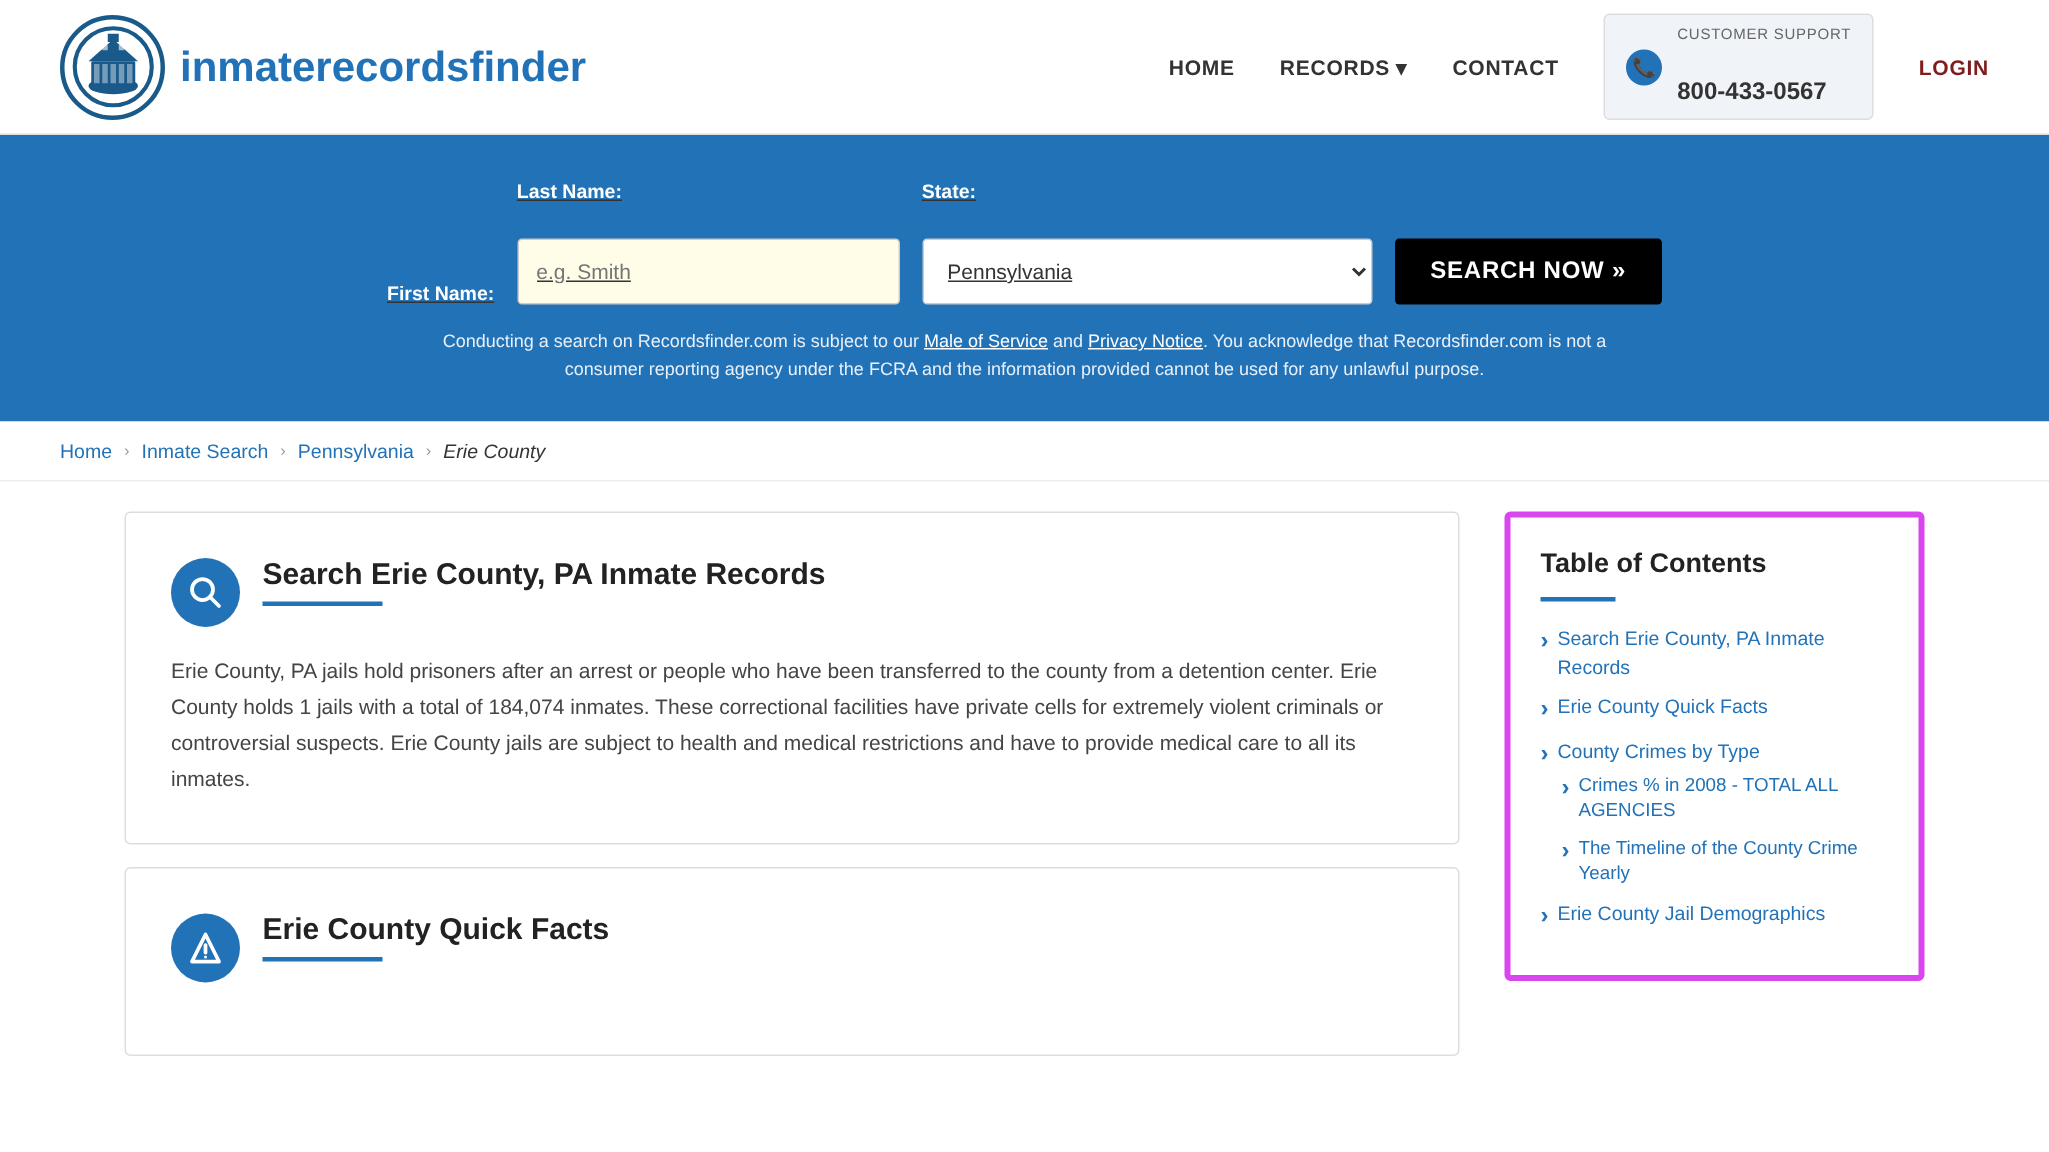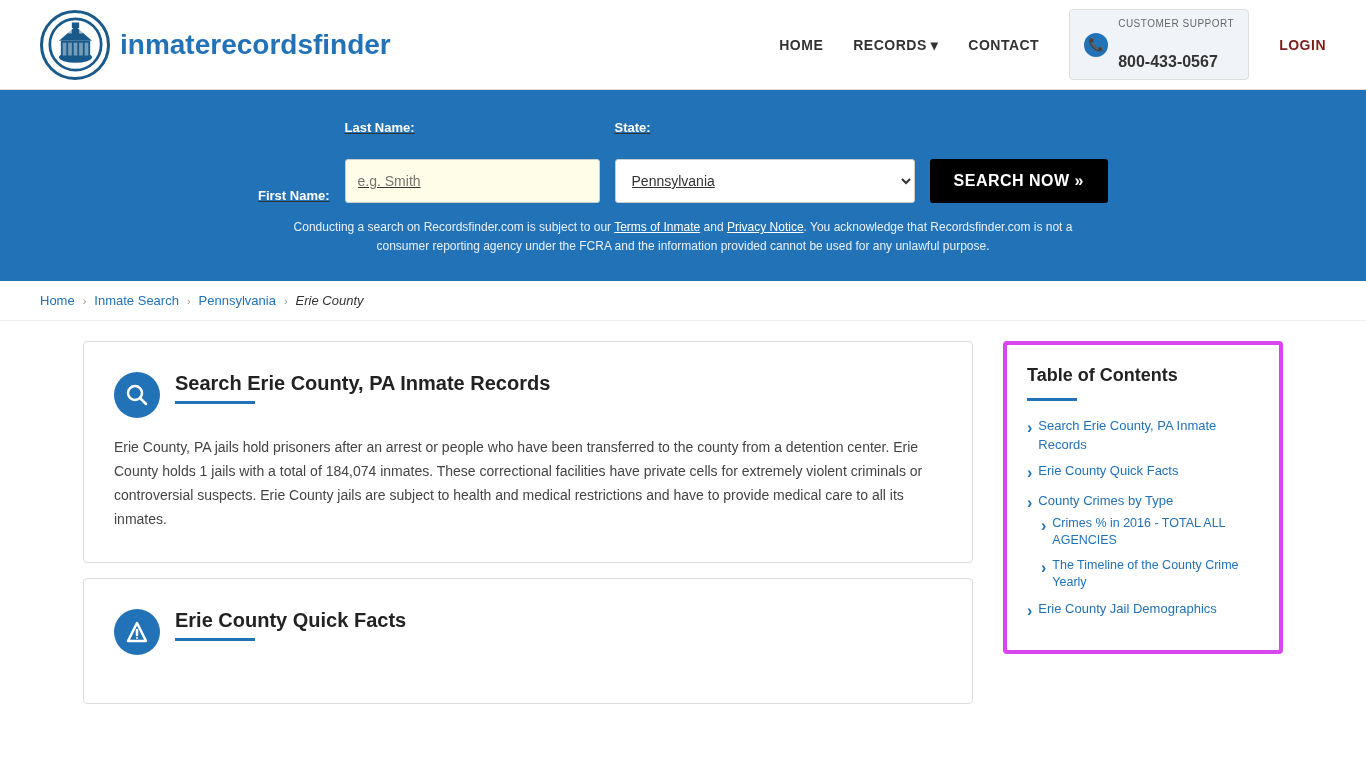--- a/index.html
+++ b/index.html
@@ -374,21 +374,21 @@
     </div>
     <div class="form-group">
       <label class="form-label">State:</label>
       <select class="form-select">
         <option>Pennsylvania</option>
       </select>
     </div>
     <button class="search-btn">SEARCH NOW »</button>
   </div>
   <p class="hero-disclaimer">
-    Conducting a search on Recordsfinder.com is subject to our <a>Terms of Inmate</a> and <a>Privacy Notice</a>. You acknowledge that Recordsfinder.com is not a consumer reporting agency under the FCRA and the information provided cannot be used for any unlawful purpose.
+    Conducting a search on Recordsfinder.com is subject to our <a>Male of Service</a> and <a>Privacy Notice</a>. You acknowledge that Recordsfinder.com is not a consumer reporting agency under the FCRA and the information provided cannot be used for any unlawful purpose.
   </p>
 </section>
 
 <nav class="breadcrumb">
   <a>Home</a>
   <span class="breadcrumb-sep">›</span>
   <a>Inmate Search</a>
   <span class="breadcrumb-sep">›</span>
   <a>Pennsylvania</a>
   <span class="breadcrumb-sep">›</span>
@@ -453,21 +453,21 @@
         </li>
         <li class="toc-item">
           <a class="toc-link">
             <span class="chevron-right"></span>
             <span>County Crimes by Type</span>
           </a>
           <ul class="toc-list toc-sub">
             <li class="toc-item">
               <a class="toc-link">
                 <span class="chevron-right"></span>
-                <span>Crimes % in 2016 - TOTAL ALL AGENCIES</span>
+                <span>Crimes % in 2008 - TOTAL ALL AGENCIES</span>
               </a>
             </li>
             <li class="toc-item">
               <a class="toc-link">
                 <span class="chevron-right"></span>
                 <span>The Timeline of the County Crime Yearly</span>
               </a>
             </li>
           </ul>
         </li>

